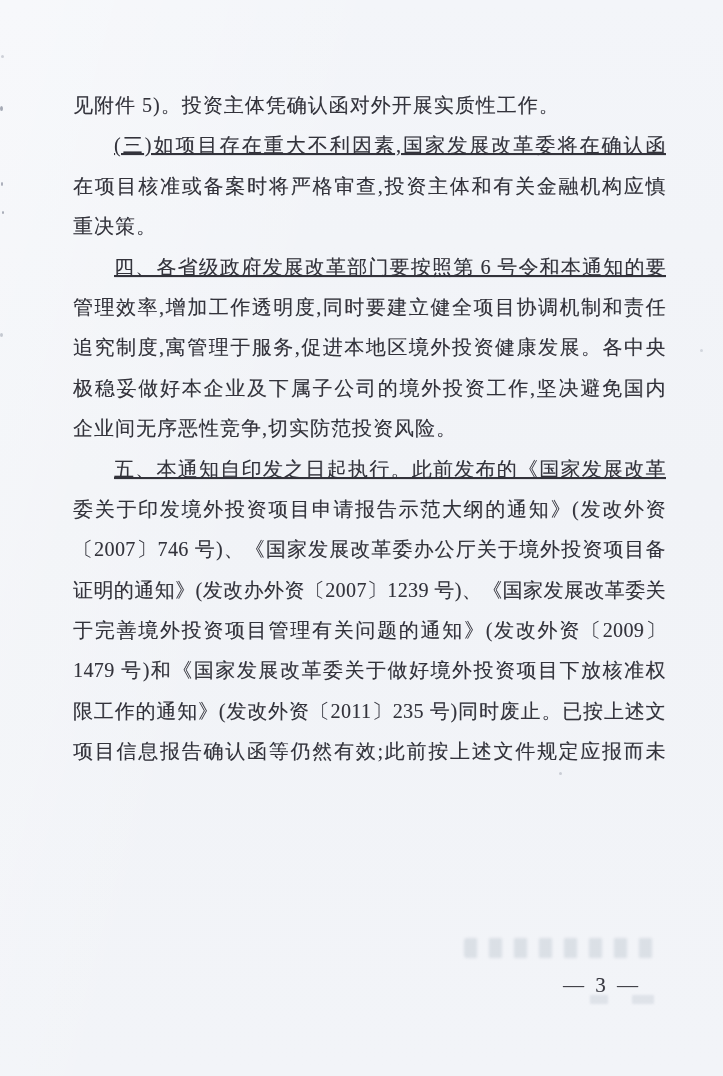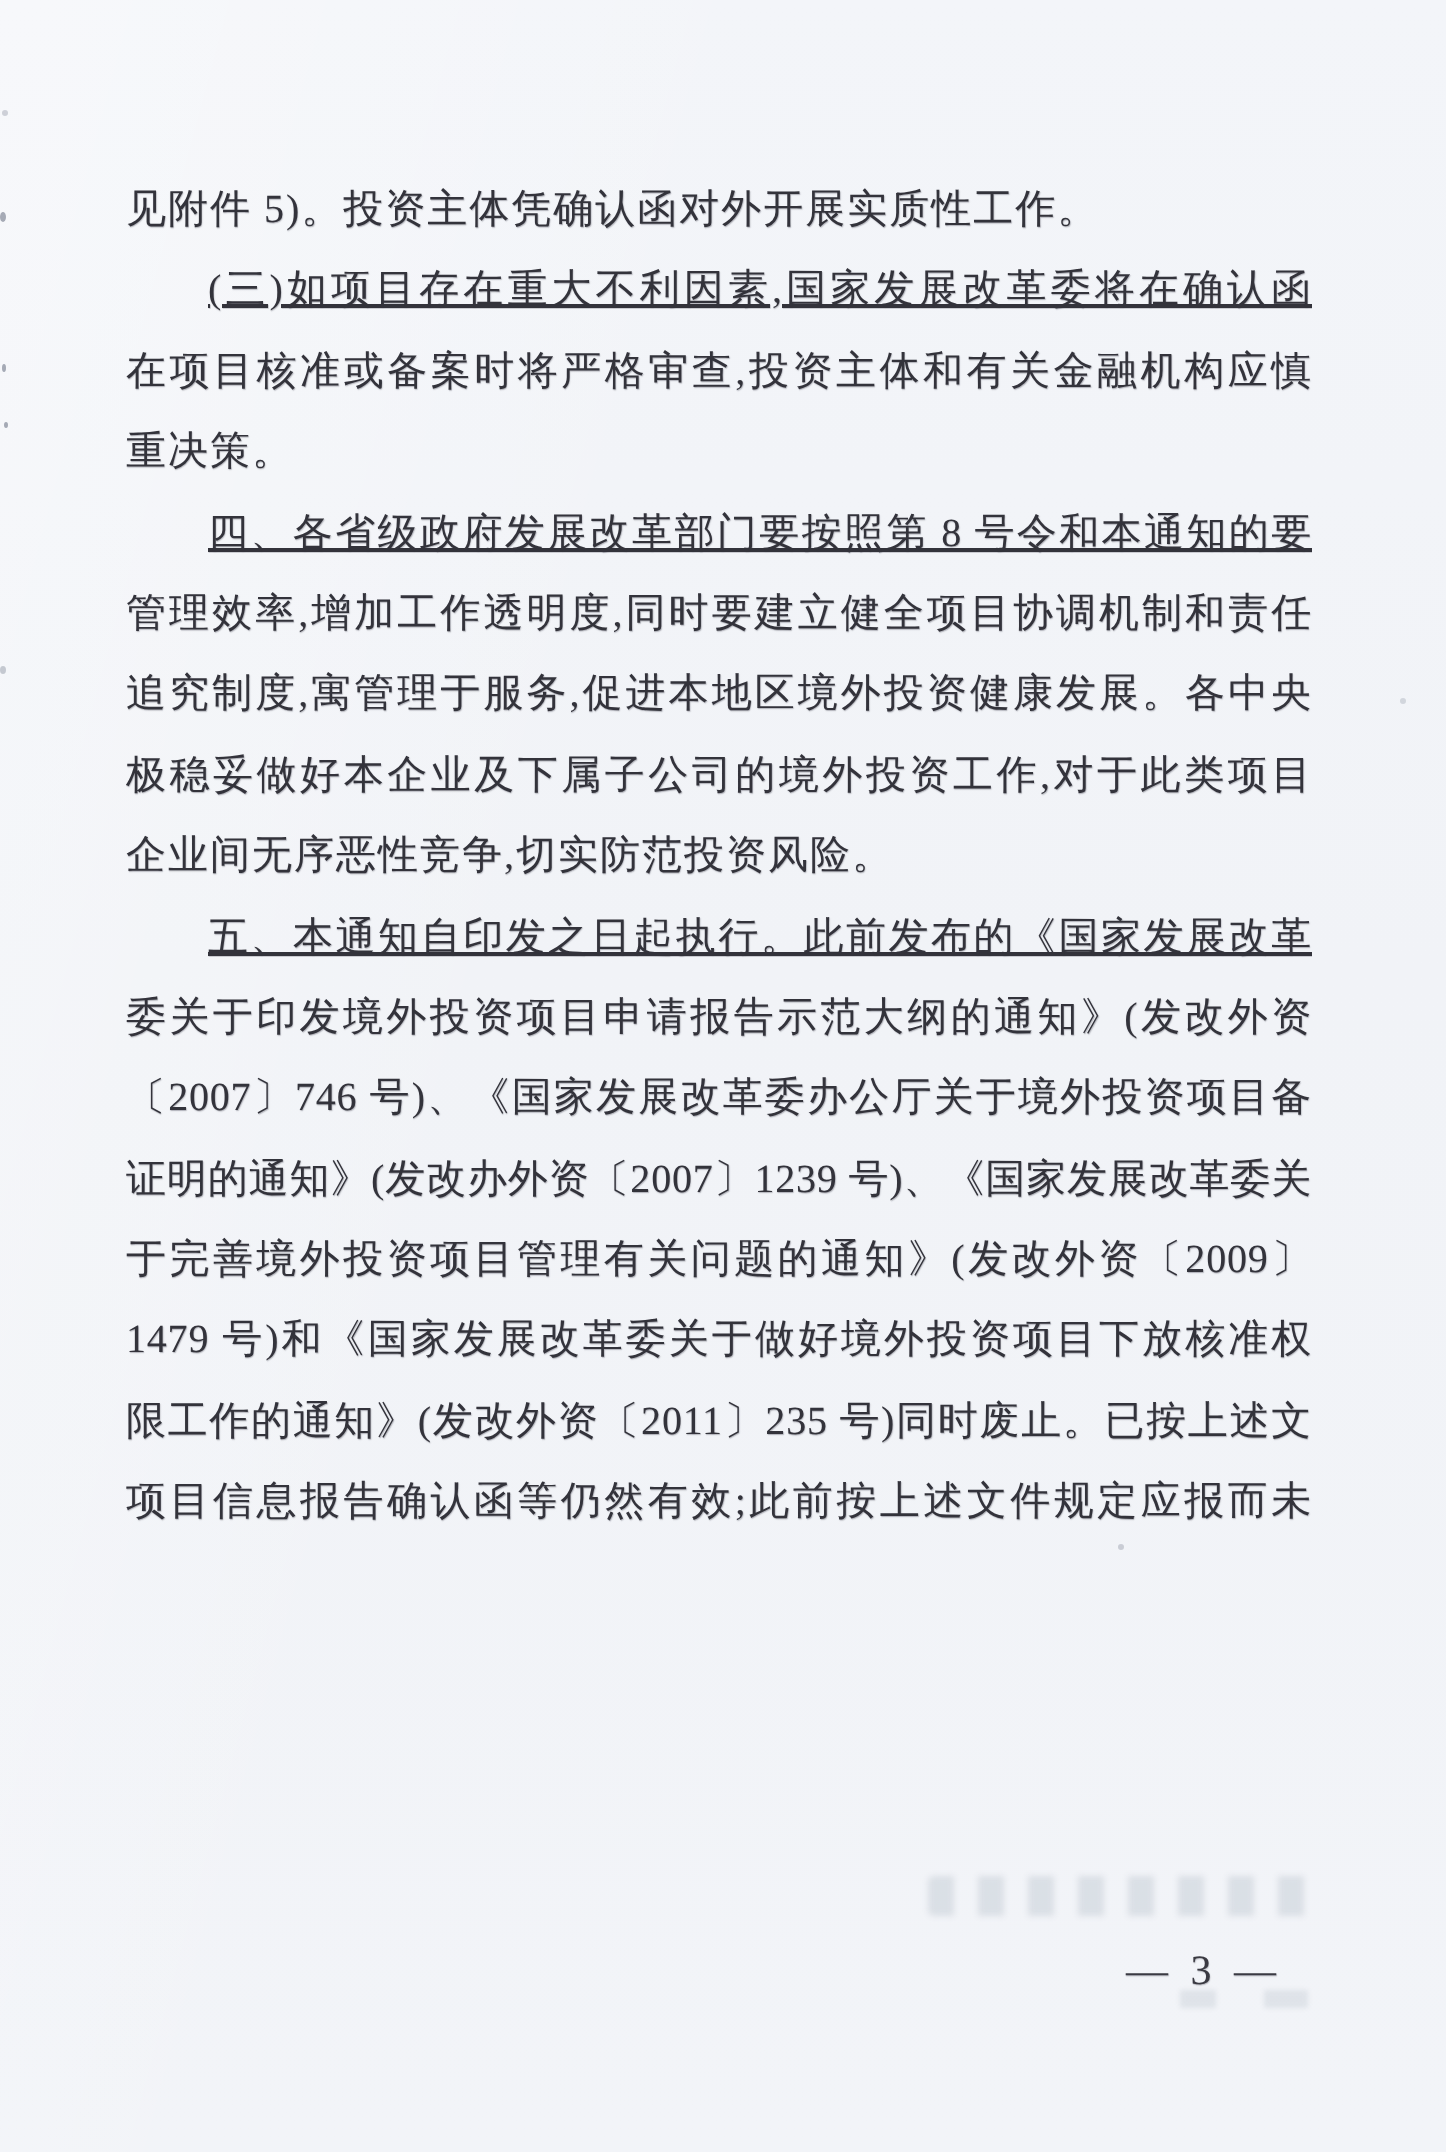--- a/index.html
+++ b/index.html
@@ -15,21 +15,21 @@
     width: 723px;
     height: 1076px;
     background:
       linear-gradient(105deg, rgba(255,255,255,0.35) 0%, rgba(255,255,255,0) 40%),
       linear-gradient(180deg, #f3f5f9 0%, #f1f3f7 45%, #f2f4f8 100%);
     font-family: "Liberation Serif", "DejaVu Serif", serif;
     color: #33333b;
   }
   .text-block {
     position: absolute;
-    left: 63px;
+    left: 73px;
     top: 85px;
     width: 593px;
     font-size: 20px;
     line-height: 40.4px;
     text-shadow: 0.3px 0.3px 0.6px rgba(45, 45, 60, 0.35);
   }
   .para { margin: 0; padding: 0; }
   .ln {
     height: 40.4px;
     overflow: hidden;
@@ -104,24 +104,24 @@
       <div class="ln end">见附件 5)。投资主体凭确认函对外开展实质性工作。</div>
     </div>
 
     <div class="para">
       <div class="ln ind">(三)如项目存在重大不利因素,国家发展改革委将在确认函</div>
       <div class="ln">在项目核准或备案时将严格审查,投资主体和有关金融机构应慎</div>
       <div class="ln end">重决策。</div>
     </div>
 
     <div class="para">
-      <div class="ln ind">四、各省级政府发展改革部门要按照第 8 号令和本通知的要</div>
+      <div class="ln ind">四、各省级政府发展改革部门要按照第 6 号令和本通知的要</div>
       <div class="ln">管理效率,增加工作透明度,同时要建立健全项目协调机制和责任</div>
       <div class="ln">追究制度,寓管理于服务,促进本地区境外投资健康发展。各中央</div>
-      <div class="ln">极稳妥做好本企业及下属子公司的境外投资工作,对于此类项目</div>
+      <div class="ln">极稳妥做好本企业及下属子公司的境外投资工作,坚决避免国内</div>
       <div class="ln end">企业间无序恶性竞争,切实防范投资风险。</div>
     </div>
 
     <div class="para">
       <div class="ln ind">五、本通知自印发之日起执行。此前发布的《国家发展改革</div>
       <div class="ln">委关于印发境外投资项目申请报告示范大纲的通知》(发改外资</div>
       <div class="ln">〔2007〕746 号)、《国家发展改革委办公厅关于境外投资项目备案</div>
       <div class="ln">证明的通知》(发改办外资〔2007〕1239 号)、《国家发展改革委关</div>
       <div class="ln">于完善境外投资项目管理有关问题的通知》(发改外资〔2009〕</div>
       <div class="ln">1479 号)和《国家发展改革委关于做好境外投资项目下放核准权</div>

